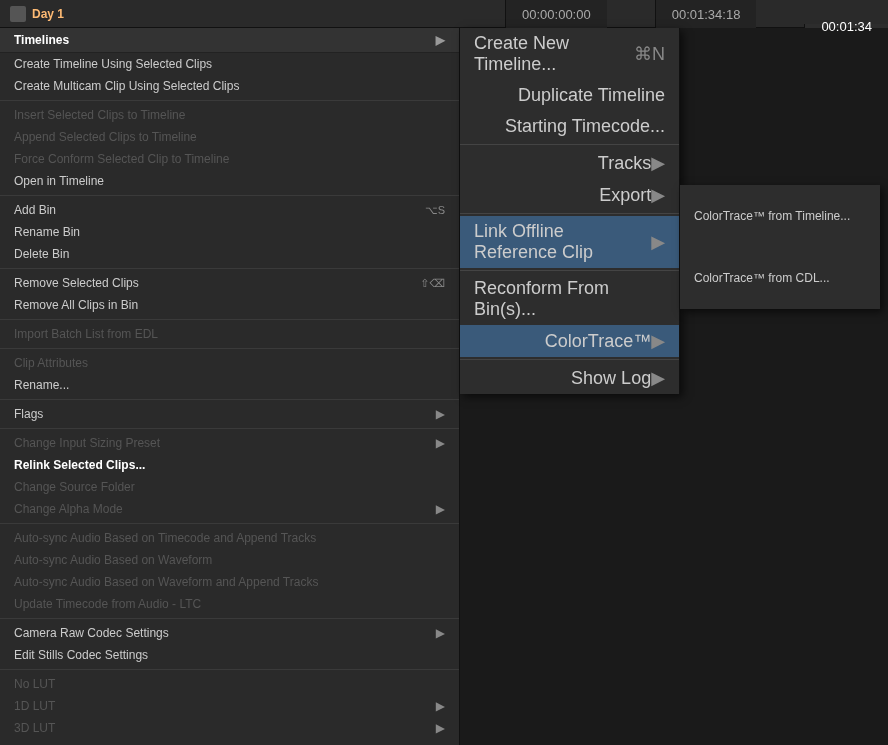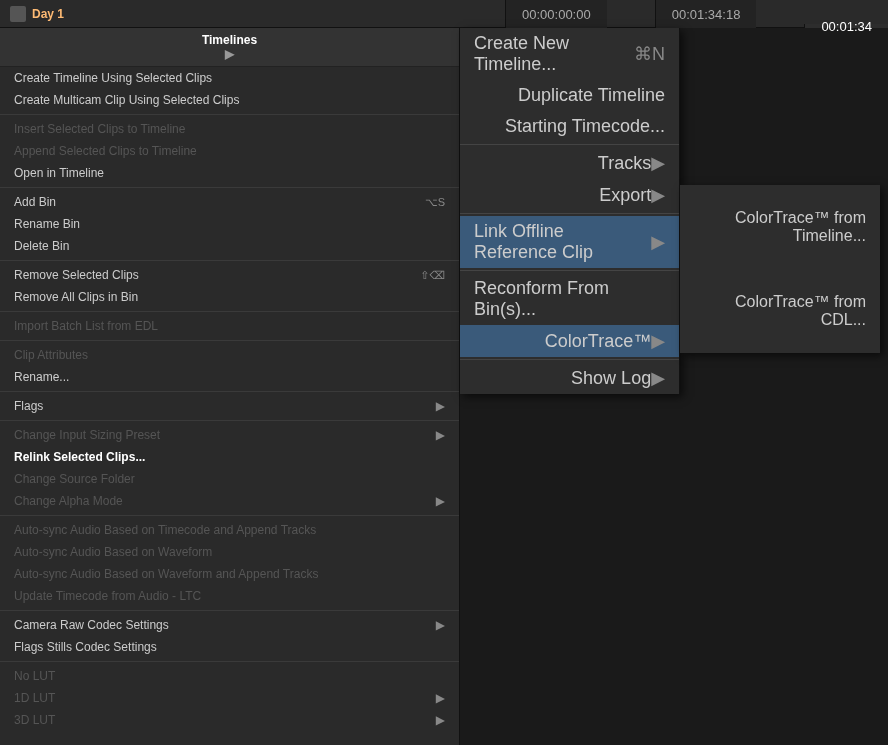--- a/index.html
+++ b/index.html
@@ -77,21 +77,20 @@
     .menu-section-header {
       display: flex;
       align-items: center;
       justify-content: space-between;
       padding: 5px 14px;
       font-size: 12px;
       font-weight: bold;
       color: #ffffff;
       background: #333;
       border-bottom: 1px solid #222;
-      flex-direction: column;
     }
     .menu-section-header .arrow {
       color: #999;
     }
 
     .menu-item {
       display: flex;
       align-items: center;
       justify-content: space-between;
       padding: 4px 14px;
@@ -175,21 +174,21 @@
       background: #2d2d2d;
       z-index: 20;
       box-shadow: 3px 3px 8px rgba(0,0,0,0.6);
     }
     .tertiary-menu-item {
       display: flex;
       align-items: center;
       padding: 24px 14px;
       cursor: pointer;
       color: #cccccc;
-      font-size: 16px;
+      font-size: 12px;
       min-height: 26px;
       text-align: right;
     }
   </style>
 </head>
 <body>
 
 <div class="title-bar">
   <div class="title-bar-icon"></div>
   <span class="title-bar-text">Day 1</span>
@@ -216,20 +215,23 @@
     </div>
 
     <div class="menu-separator"></div>
 
     <div class="menu-item disabled">
       <span>Insert Selected Clips to Timeline</span>
     </div>
     <div class="menu-item disabled">
       <span>Append Selected Clips to Timeline</span>
     </div>
+    <div class="menu-item disabled">
+      <span>Force Conform Selected Clip to Timeline</span>
+    </div>
     <div class="menu-item">
       <span>Open in Timeline</span>
     </div>
 
     <div class="menu-separator"></div>
 
     <div class="menu-item">
       <span>Add Bin</span>
       <span class="shortcut">⌥S</span>
     </div>
@@ -304,21 +306,21 @@
       <span>Update Timecode from Audio - LTC</span>
     </div>
 
     <div class="menu-separator"></div>
 
     <div class="menu-item">
       <span>Camera Raw Codec Settings</span>
       <span class="arrow">▶</span>
     </div>
     <div class="menu-item">
-      <span>Flags Stills Codec Settings</span>
+      <span>Edit Stills Codec Settings</span>
     </div>
 
     <div class="menu-separator"></div>
 
     <div class="menu-item disabled">
       <span>No LUT</span>
     </div>
     <div class="menu-item disabled">
       <span>1D LUT</span>
       <span class="arrow">▶</span>

